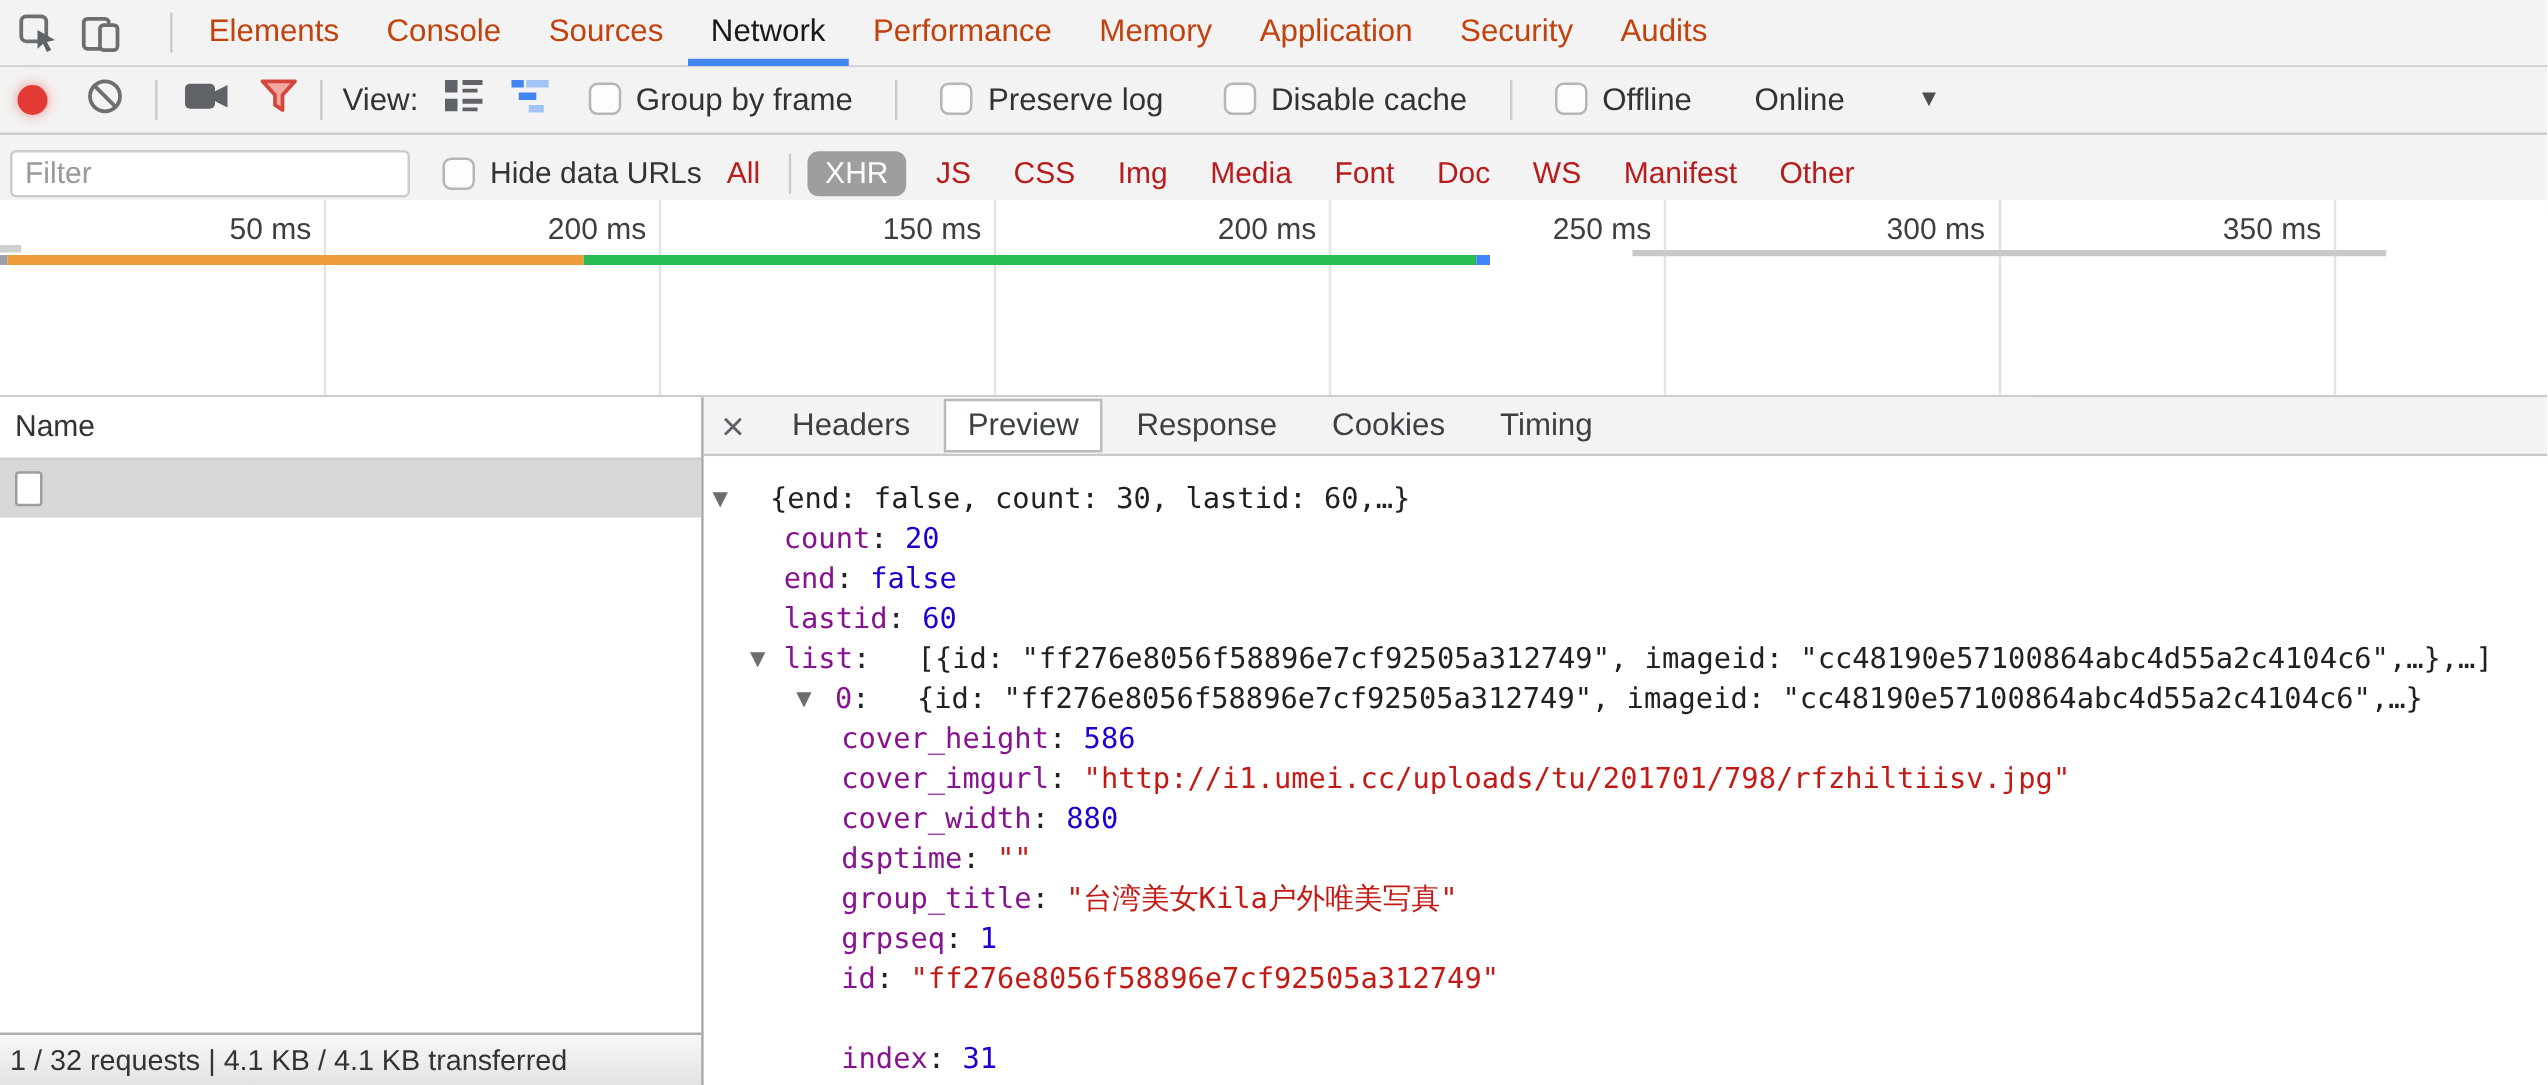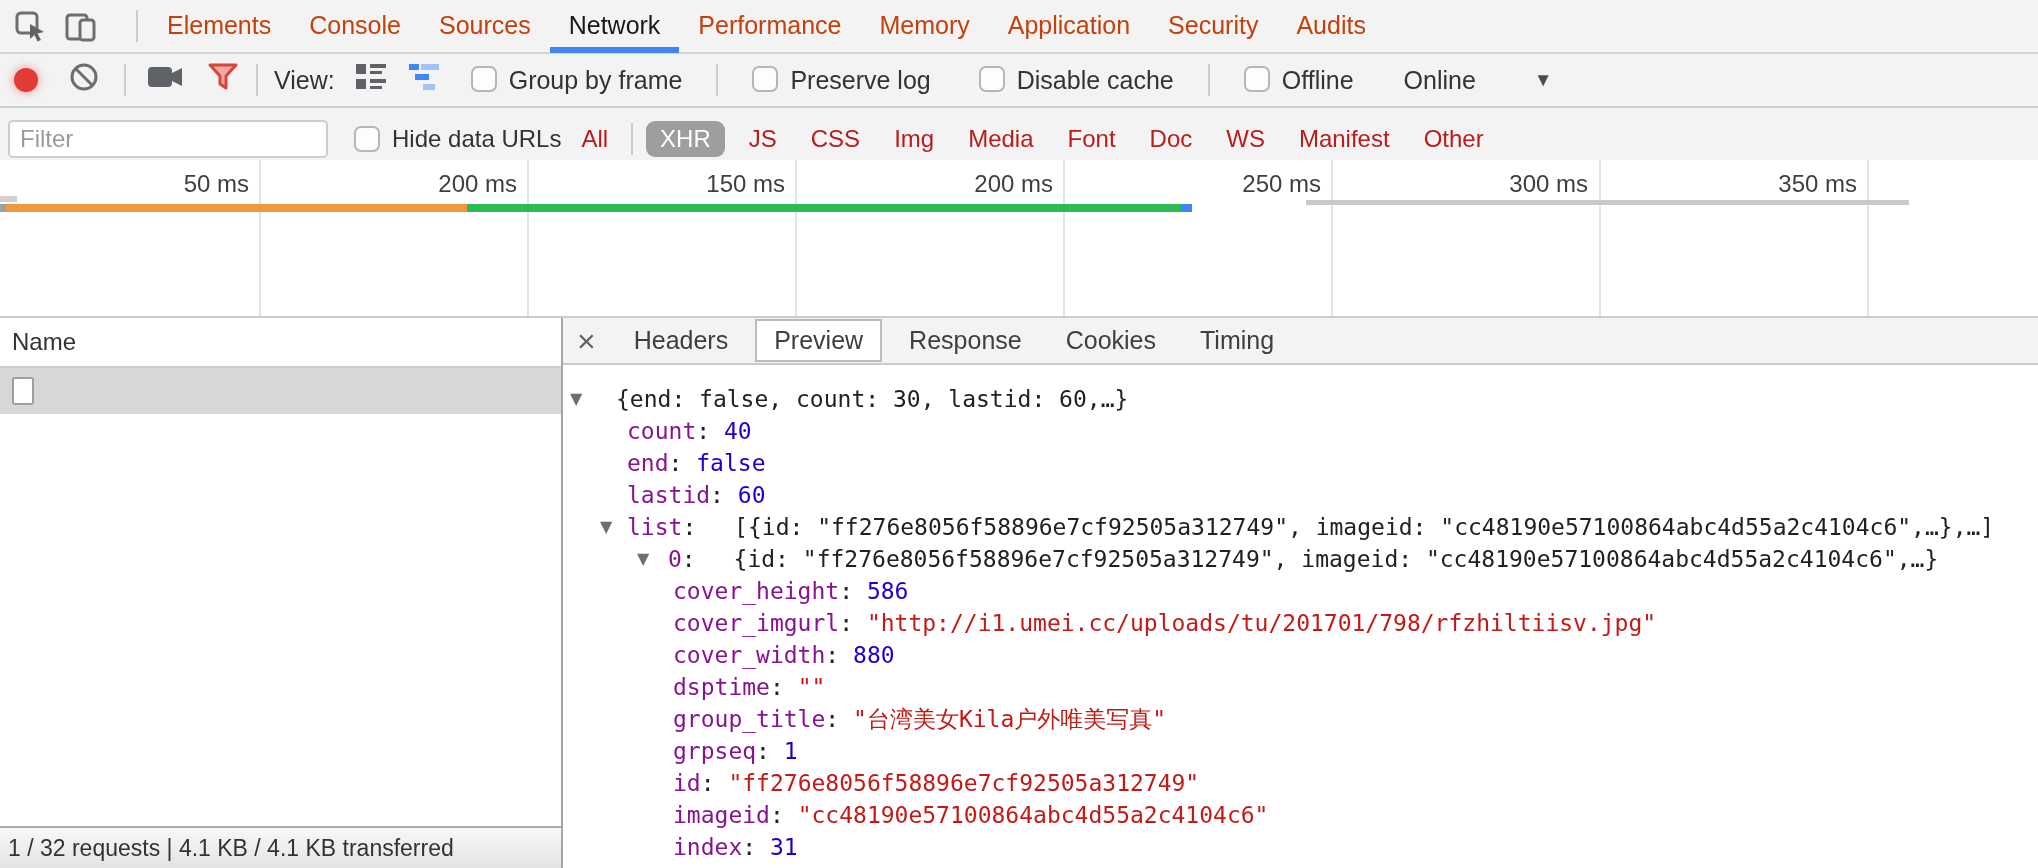--- a/index.html
+++ b/index.html
@@ -259,21 +259,21 @@
       </div>
 
       <div class="tree">
 
         <div class="trow p-root" style="top:18px">
           <span class="arr a-root">▼</span>
           <span class="plain">{end: false, count: 30, lastid: 60,…}</span>
         </div>
 
         <div class="trow p-l1" style="top:50px">
-          <span class="tk">count</span><span class="tc">: </span><span class="num">40</span>
+          <span class="tk">count</span><span class="tc">: </span><span class="num">20</span>
         </div>
 
         <div class="trow p-l1" style="top:82px">
           <span class="tk">end</span><span class="tc">: </span><span class="num">false</span>
         </div>
 
         <div class="trow p-l1" style="top:114px">
           <span class="tk">lastid</span><span class="tc">: </span><span class="num">60</span>
         </div>
 
@@ -308,23 +308,20 @@
         </div>
 
         <div class="trow p-leaf" style="top:370px">
           <span class="tk">grpseq</span><span class="tc">: </span><span class="num">1</span>
         </div>
 
         <div class="trow p-leaf" style="top:402px">
           <span class="tk">id</span><span class="tc">: </span><span class="str">"ff276e8056f58896e7cf92505a312749"</span>
         </div>
 
-        <div class="trow p-leaf" style="top:434px">
-          <span class="tk">imageid</span><span class="tc">: </span><span class="str">"cc48190e57100864abc4d55a2c4104c6"</span>
-        </div>
 
         <div class="trow p-leaf" style="top:466px">
           <span class="tk">index</span><span class="tc">: </span><span class="num">31</span>
         </div>
 
         <div class="trow p-leaf" style="top:498px">
           <span class="tk">is_vote</span><span class="tc">: </span><span class="num">0</span>
         </div>
       </div>
     </div>

